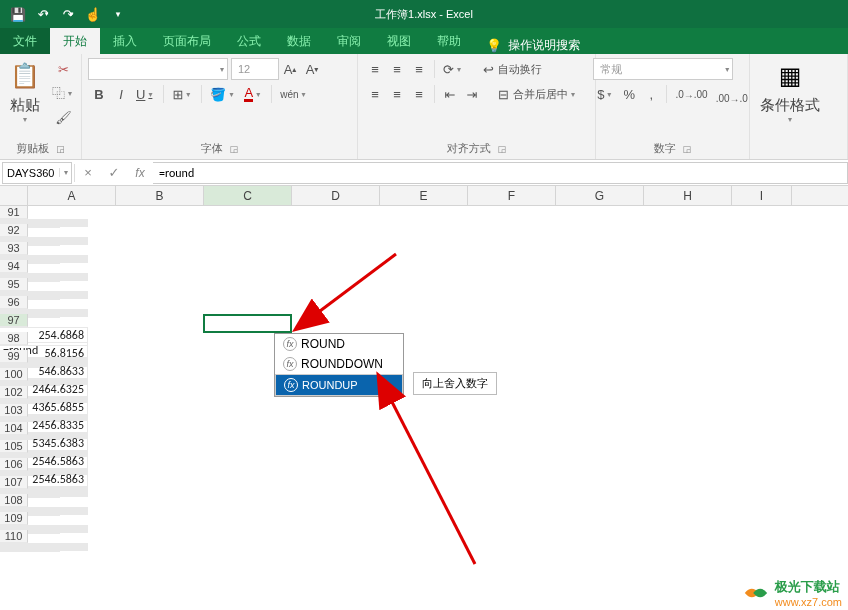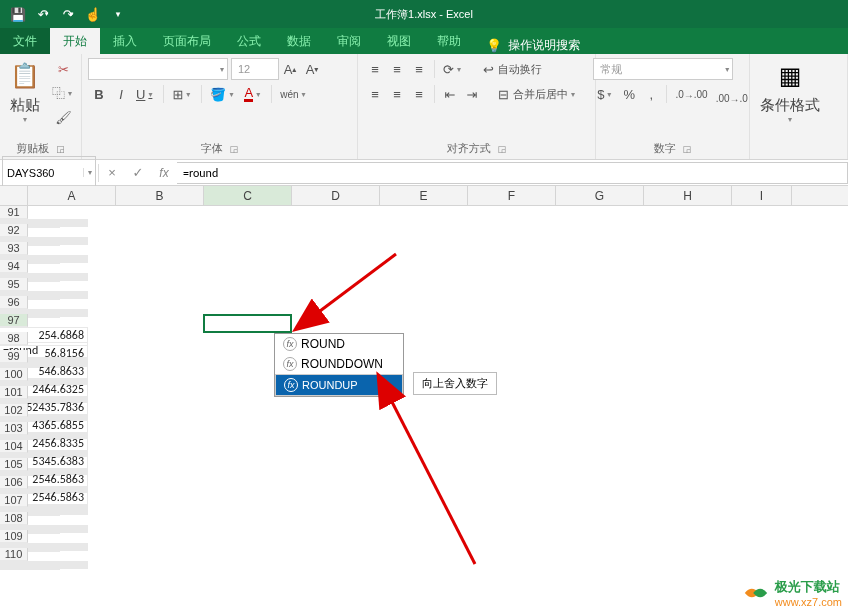--- a/index.html
+++ b/index.html
@@ -32,21 +32,21 @@
 .sm-btn { height: 22px; min-width: 22px; padding: 0 3px; display: flex; align-items: center; justify-content: center; font-size: 13px; color: #555; cursor: pointer; border: 1px solid transparent; }
 .sm-btn .uc { font-size: 13px; }
 .row-btns { display: flex; gap: 0; }
 .sm-drop { width: 10px; display: flex; align-items: center; justify-content: center; font-size: 8px; color: #888; }
 .sel { height: 22px; border: 1px solid #ccc; background: #fff; font-size: 11px; padding: 0 18px 0 6px; color: #999; position: relative; display: flex; align-items: center; }
 .sel .dd { position: absolute; right: 3px; font-size: 8px; color: #888; }
 .dialog-launcher { font-size: 9px; color: #888; margin-left: 4px; }
 
 
 .formula-bar { display: flex; align-items: center; height: 26px; border-bottom: 1px solid #d4d4d4; background: #fff; }
-.name-box { width: 94px; height: 22px; border: 1px solid #ccc; margin: 0 2px; display: flex; align-items: center; font-size: 11px; padding: 16px 4px; position: relative; }
+.name-box { width: 70px; height: 22px; border: 1px solid #ccc; margin: 0 2px; display: flex; align-items: center; font-size: 11px; padding: 4px 4px; position: relative; }
 .name-box .dd { position: absolute; right: 3px; font-size: 8px; color: #888; border-left: 1px solid #ddd; padding-left: 4px; }
 .fb-btns { display: flex; }
 .fb-btn { width: 26px; height: 22px; display: flex; align-items: center; justify-content: center; color: #888; font-size: 13px; cursor: pointer; }
 .fb-fx { font-style: italic; font-size: 12px; }
 .fb-input { flex: 1; height: 22px; border: 1px solid #ccc; border-left: none; font-size: 12px; padding: 0 6px; display: flex; align-items: center; font-family: Calibri, Arial; }
 
 
 .grid-area { position: relative; }
 .col-headers { display: flex; height: 20px; background: #f3f3f3; border-bottom: 1px solid #d4d4d4; }
 .corner { width: 28px; border-right: 1px solid #d4d4d4; background: #f3f3f3; }
@@ -406,32 +406,20 @@
         <div class="cell">2464.6325</div>
         <div class="cell"></div>
         <div class="cell"></div>
         <div class="cell"></div>
         <div class="cell"></div>
         <div class="cell"></div>
         <div class="cell"></div>
         <div class="cell" style="width: 60px;"></div>
       </div>
       <div class="row">
-        <div class="rh">101</div>
-        <div class="cell"></div>
-        <div class="cell">52435.7836</div>
-        <div class="cell"></div>
-        <div class="cell"></div>
-        <div class="cell"></div>
-        <div class="cell"></div>
-        <div class="cell"></div>
-        <div class="cell"></div>
-        <div class="cell" style="width: 60px;"></div>
-      </div>
-      <div class="row">
         <div class="rh">102</div>
         <div class="cell"></div>
         <div class="cell">4365.6855</div>
         <div class="cell"></div>
         <div class="cell"></div>
         <div class="cell"></div>
         <div class="cell"></div>
         <div class="cell"></div>
         <div class="cell"></div>
         <div class="cell" style="width: 60px;"></div>

